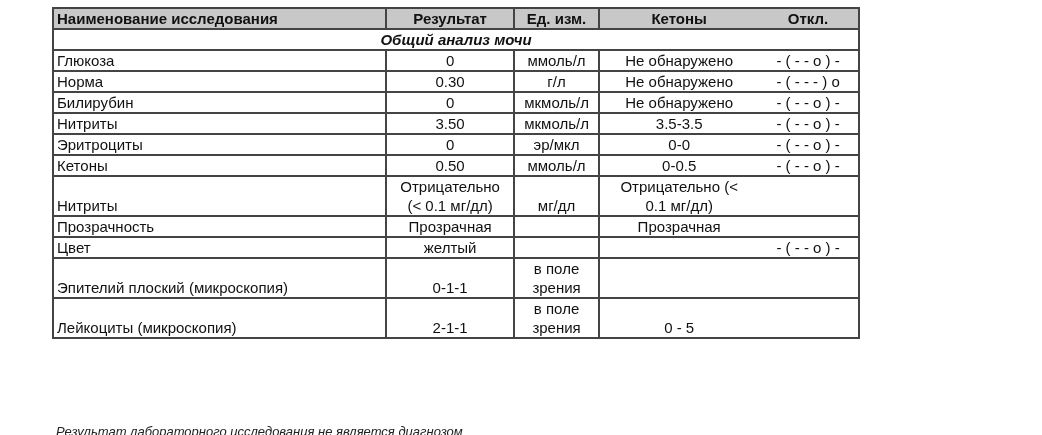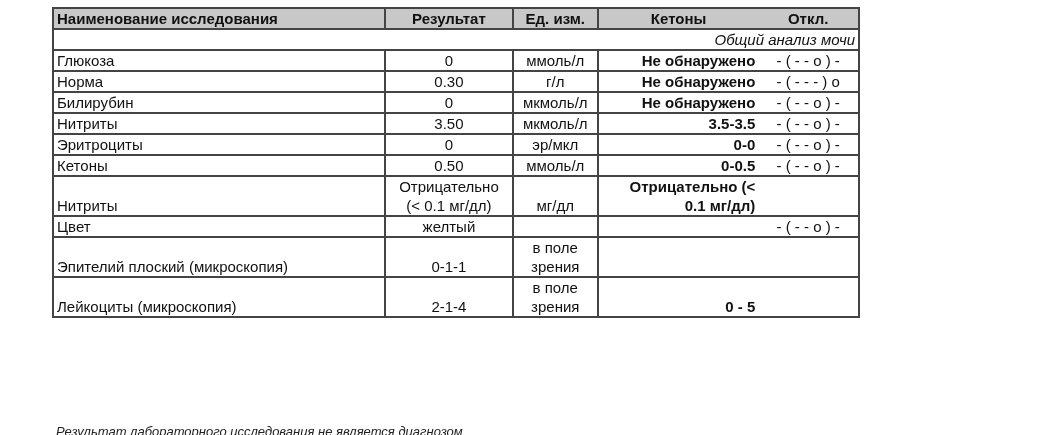--- a/index.html
+++ b/index.html
@@ -5,24 +5,24 @@
   html, body { margin:0; padding:0; background:#ffffff; }
   body { width:1042px; height:435px; overflow:hidden; position:relative;
          font-family:"Liberation Sans", sans-serif; color:#111; }
   table.lab { position:absolute; left:52px; top:7px; width:808px;
               border-collapse:collapse; font-size:15px; }
   table.lab td, table.lab th { border:2px solid #444; padding:0 3px; line-height:19px; vertical-align:bottom; }
   table.lab th { background:#c8c8c8; font-weight:bold; height:19px; }
   th.c-name { text-align:left; }
   col.c1 { width:391px; } col.c2 { width:133px; } col.c3 { width:91px; }
   col.c4 { width:173px; } col.c5 { width:109px; }
-  td.section { font-weight:normal; font-style:italic; text-align:right; height:19px; }
+  td.section { font-weight:bold; font-style:italic; text-align:center; height:19px; }
   td.name { text-align:left; }
   td.res, td.unit { text-align:center; }
-  td.norm { text-align:right; border-right:none !important;font-weight:bold; }
+  td.norm { text-align:center; border-right:none !important; }
   td.dev { text-align:center; border-left:none !important; white-space:pre; }
   th.norm-h { border-right:none !important; }
   th.dev-h { border-left:none !important; }
   .footer { position:absolute; left:56px; top:424px; font-size:13px; font-style:italic; color:#222; }
 </style>
 </head>
 <body>
 
 <table class="lab">
   <colgroup>
@@ -95,39 +95,46 @@
           <div>(&lt; 0.1 мг/дл)</div>
         </td>
       <td class="unit">мг/дл</td>
       <td class="norm">
           <div>Отрицательно (&lt;</div>
           <div>0.1 мг/дл)</div>
         </td>
       <td class="dev"></td>
     </tr>
     <tr>
+      <td class="name">Прозрачность</td>
+      <td class="res">Прозрачная</td>
+      <td class="unit"></td>
+      <td class="norm">Прозрачная</td>
+      <td class="dev"></td>
+    </tr>
+    <tr>
       <td class="name">Цвет</td>
       <td class="res">желтый</td>
       <td class="unit"></td>
       <td class="norm"></td>
       <td class="dev">- ( - - o ) -</td>
     </tr>
     <tr>
       <td class="name">Эпителий плоский (микроскопия)</td>
       <td class="res">0-1-1</td>
       <td class="unit">
           <div>в поле</div>
           <div>зрения</div>
         </td>
       <td class="norm"></td>
       <td class="dev"></td>
     </tr>
     <tr>
       <td class="name">Лейкоциты (микроскопия)</td>
-      <td class="res">2-1-4</td>
+      <td class="res">2-1-1</td>
       <td class="unit">
           <div>в поле</div>
           <div>зрения</div>
         </td>
       <td class="norm">0 - 5</td>
       <td class="dev"></td>
     </tr>
   </tbody>
 </table>
 

